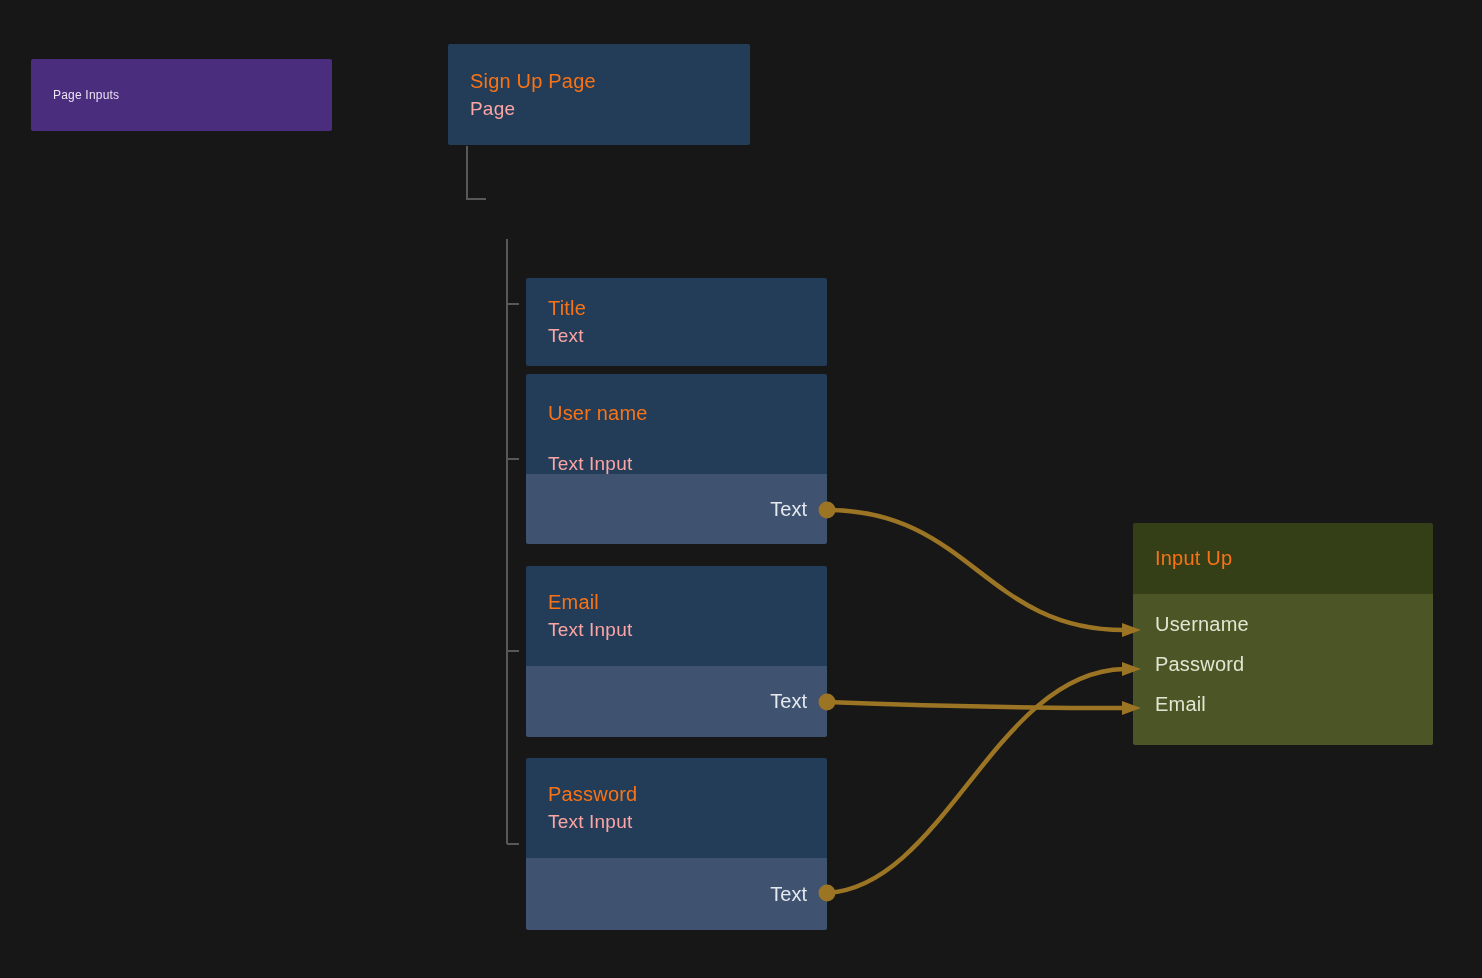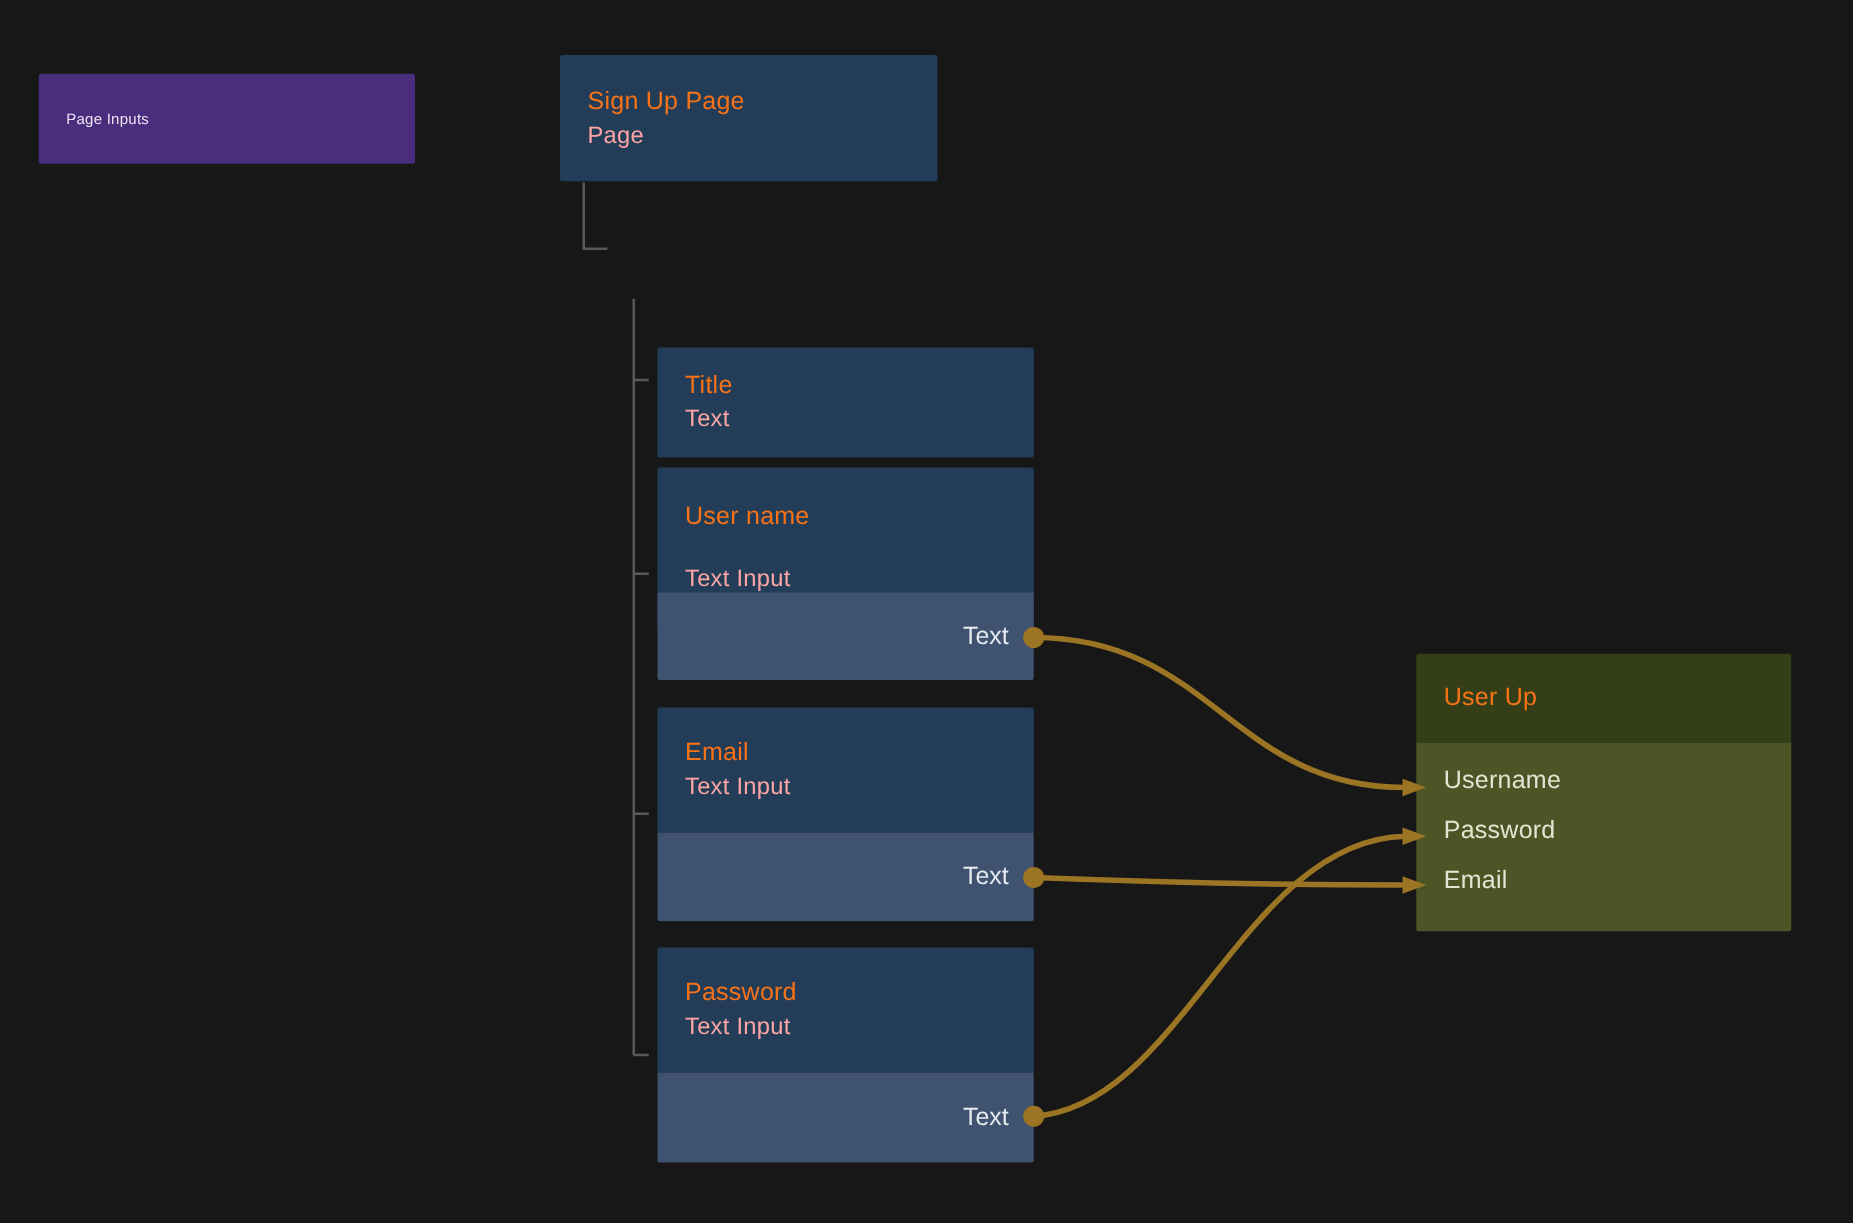--- a/index.html
+++ b/index.html
@@ -162,21 +162,21 @@
       <span class="node-title" data-interactable="false">Password</span>
       <span class="node-subtitle" data-interactable="false">Text Input</span>
     </div>
     <div class="port-row" data-interactable="true" style="top:100px; height:72px;">
       <span class="port-label" data-interactable="false">Text</span>
     </div>
   </div>
 
   <div class="node" data-interactable="true" style="left:1133px; top:523px; width:300px; height:222px;">
     <div class="node-olive-header node-header" data-interactable="false" style="width:100%; height:71px; border-radius:2px 2px 0 0;">
-      <span class="node-title" data-interactable="false">User Up</span>
+      <span class="node-title" data-interactable="false">Input Up</span>
     </div>
     <div class="signup-body node-olive-body" data-interactable="false" style="top:71px; height:151px;">
       <div class="signup-input-row" data-interactable="true">
         <span data-interactable="false">Username</span>
       </div>
       <div class="signup-input-row" data-interactable="true">
         <span data-interactable="false">Password</span>
       </div>
       <div class="signup-input-row" data-interactable="true">
         <span data-interactable="false">Email</span>

